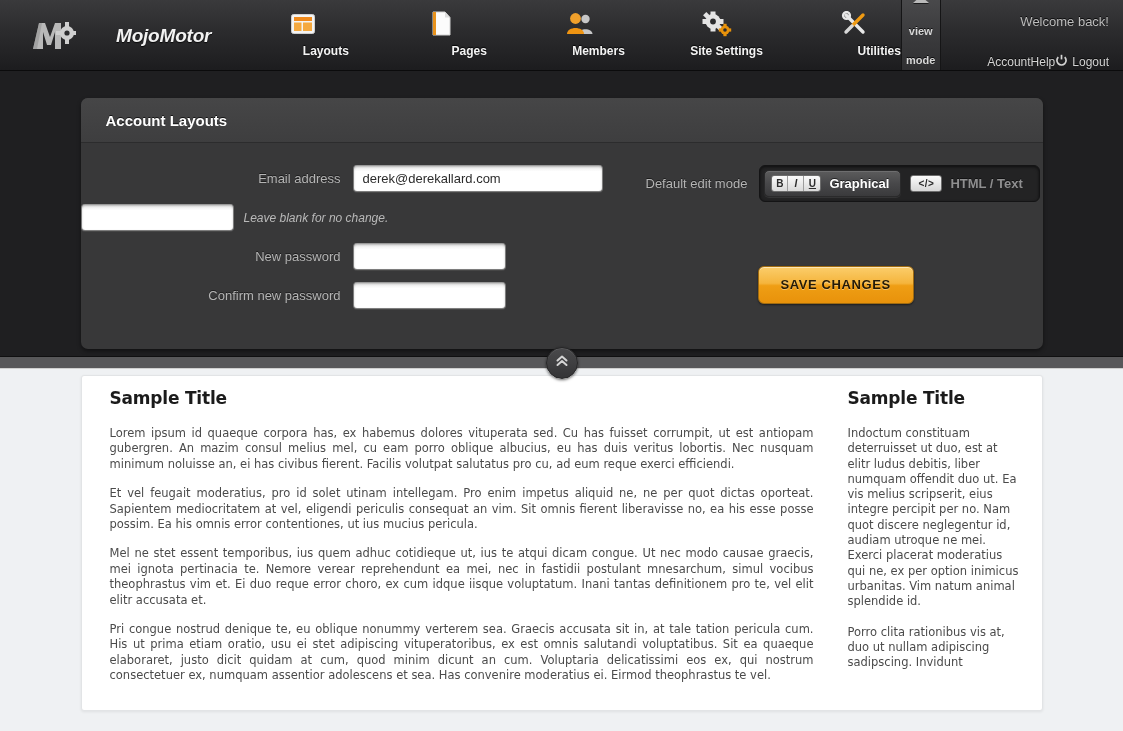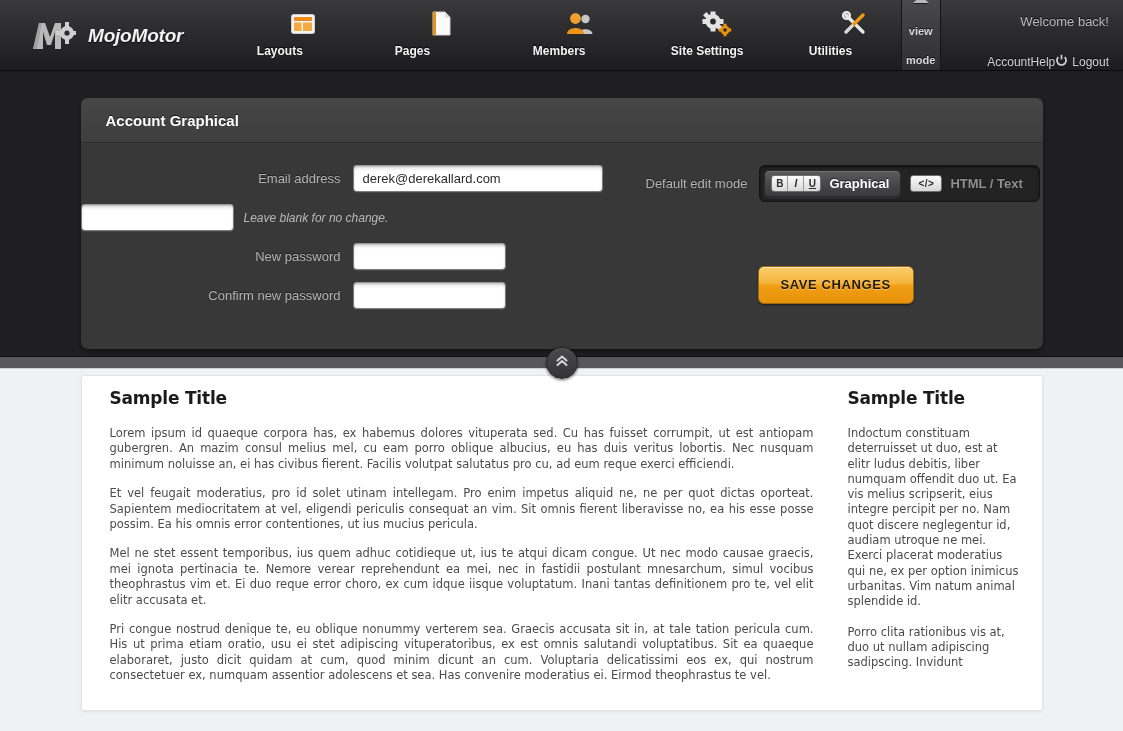--- a/index.html
+++ b/index.html
@@ -44,34 +44,35 @@
     flex: 0 0 auto;
   }
   .logo-mark svg { display: block; }
   .brand-name {
     font-size: 19px;
     font-weight: bold;
     font-style: italic;
     letter-spacing: -0.2px;
     color: #f2f2f2;
     text-shadow: 0 1px 1px rgba(0,0,0,.8);
+    margin-left: 28px;
   }
 
   
   .nav {
     flex: 1 1 auto;
     display: flex;
     align-items: flex-start;
     justify-content: center;
     gap: 46px;
     padding-top: 9px;
   }
   .nav-item {
     width: 92px;
-    text-align: left;
+    text-align: right;
     cursor: pointer;
     text-decoration: none;
   }
   .nav-icon {
     height: 30px;
     display: flex;
     align-items: center;
     justify-content: center;
   }
   .nav-label {
@@ -517,21 +518,21 @@
         <a>Logout</a>
       </span>
     </div>
   </div>
 </div>
 
 <div class="panel-region">
   <div class="settings-panel">
 
     <div class="panel-head">
-      <span class="panel-title">Account Graphical</span>
+      <span class="panel-title">Account Layouts</span>
     </div>
 
     <div class="panel-body">
 
       <div class="col-left">
 
         <div class="field-row">
           <label class="field-label">Email address</label>
           <input class="txt email" type="text" value="derek@derekallard.com" style="">
         </div>

